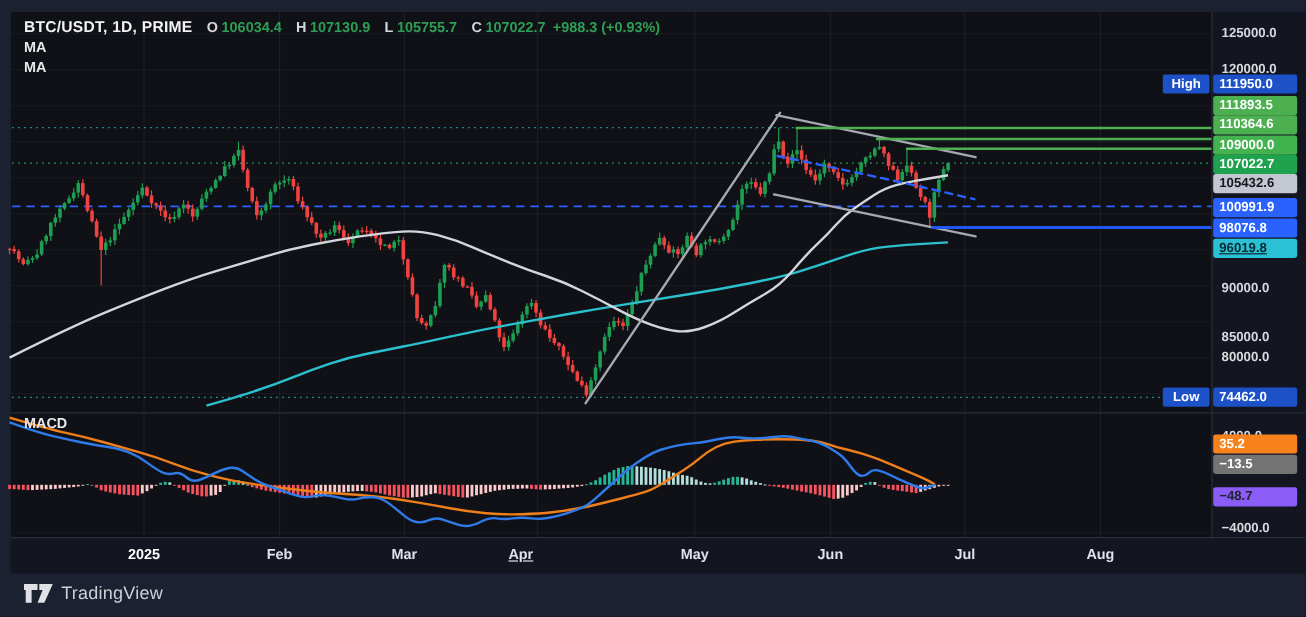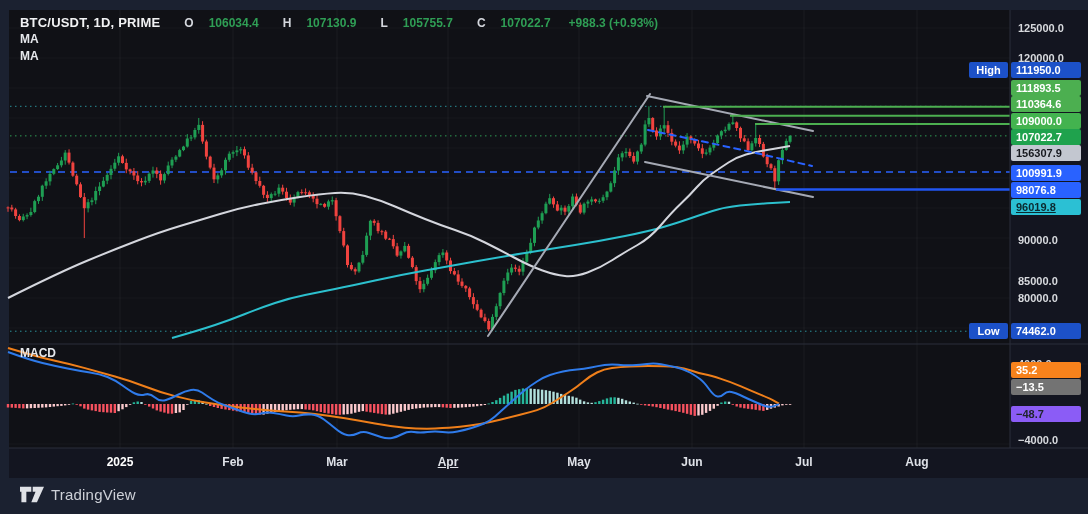--- a/index.html
+++ b/index.html
@@ -1,20 +1,20 @@
 <!DOCTYPE html>
 <html><head>
 <meta charset="utf-8">
 <style>
   html,body{margin:0;padding:0;background:#10131c;}
   #stage{position:relative;width:1088px;height:514px;background:#1b2130;overflow:hidden;
          font-family:"Liberation Sans",sans-serif;-webkit-font-smoothing:antialiased;}
   #cv{position:absolute;left:0;top:0;}
   #legend{position:absolute;left:20px;top:14px;z-index:5;}
-  .lrow{display:flex;align-items:center;gap:18px;height:17px;white-space:nowrap;}
+  .lrow{display:flex;align-items:center;gap:6px;height:17px;white-space:nowrap;}
   .sym{color:#f1f2f4;font-size:13px;font-weight:700;letter-spacing:.2px;cursor:pointer;}
   .olbl{color:#d4d7dd;font-size:12px;font-weight:600;margin-left:6px;}
   .oval{color:#2f9e55;font-size:12px;font-weight:600;margin-left:-3px;}
   .chg{color:#2f9e55;font-size:12px;font-weight:600;}
   .marow{color:#e6e8ec;font-size:12px;font-weight:700;height:17px;line-height:17px;cursor:pointer;}
   #macd-label{position:absolute;left:20px;top:346px;color:#e6e8ec;font-size:12px;font-weight:700;z-index:5;cursor:pointer;}
   #right-axis{position:absolute;left:1010px;top:0;width:90px;height:478px;z-index:4;cursor:ns-resize;}
   .tick{position:absolute;left:8px;color:#d8dade;font-size:11px;font-weight:600;height:16px;line-height:16px;}
   .pbox{position:absolute;left:1px;width:70px;height:16px;line-height:16px;border-radius:2px;
         font-size:11px;font-weight:700;padding-left:5px;box-sizing:border-box;}
@@ -726,35 +726,35 @@
       <div class="tick" style="top: 261px; margin-top: 12px;">85000.0</div>
       <div class="tick" style="top: 290px;">80000.0</div>
       <div class="tick" style="top: 356px;">4000.0</div>
       <div class="tick" style="top: 432px;">−4000.0</div>
       <div class="ptag" style="top: 62px; background: rgb(28, 81, 200);">High</div>
       <div class="pbox" style="top: 62px; background: rgb(28, 81, 200); color: rgb(255, 255, 255);">111950.0</div>
       <div class="pbox" style="top: 80px; background: rgb(76, 175, 80); color: rgb(255, 255, 255);">111893.5</div>
       <div class="pbox" style="top: 96px; background: rgb(76, 175, 80); color: rgb(255, 255, 255);">110364.6</div>
       <div class="pbox" style="top: 113px; background: rgb(67, 179, 79); color: rgb(255, 255, 255);">109000.0</div>
       <div class="pbox" style="top: 129px; background: rgb(31, 162, 77); color: rgb(255, 255, 255);">107022.7</div>
-      <div class="pbox" style="top: 145px; background: rgb(195, 199, 208); color: rgb(22, 24, 30);">156307.9</div>
+      <div class="pbox" style="top: 145px; background: rgb(195, 199, 208); color: rgb(22, 24, 30);">105432.6</div>
       <div class="pbox" style="top: 165px; background: rgb(41, 98, 255); color: rgb(255, 255, 255);">100991.9</div>
       <div class="pbox" style="top: 182px; background: rgb(41, 98, 255); color: rgb(255, 255, 255);">98076.8</div>
       <div class="pbox" style="top: 199px; background: rgb(43, 192, 212); color: rgb(11, 42, 48); text-decoration: underline;">96019.8</div>
       <div class="ptag" style="top: 323px; background: rgb(28, 81, 200);">Low</div>
       <div class="pbox" style="top: 323px; background: rgb(28, 81, 200); color: rgb(255, 255, 255);">74462.0</div>
       <div class="pbox" style="top: 362px; background: rgb(247, 130, 28); color: rgb(255, 255, 255);">35.2</div>
       <div class="pbox" style="top: 379px; background: #737373; color: rgb(255, 255, 255);">−13.5</div>
       <div class="pbox" style="top: 406px; background: #8b5cf6; color: rgb(32, 37, 46);">−48.7</div>
     </div>
   <div id="time-axis">
       <div class="month b" style="left: 111px;">2025</div>
       <div class="month" style="left: 224px;">Feb</div>
       <div class="month" style="left: 328px;">Mar</div>
-      <div class="month" style="left: 439px; text-decoration: underline;">Apr</div>
+      <div class="month" style="left: 425px; text-decoration: underline;">Apr</div>
       <div class="month" style="left: 570px;">May</div>
       <div class="month" style="left: 683px;">Jun</div>
       <div class="month" style="left: 795px;">Jul</div>
       <div class="month" style="left: 908px;">Aug</div>
     </div>
 
   <div id="brand">
     <svg width="24" height="17" viewBox="0 0 34 24">
       <polygon points="0,1 16,1 16,8 9,8 9,23 2,23 2,8 0,8" fill="#dfe1e6"></polygon>
       <polygon points="18,1 34,1 24,23 16,23 22,8 18,8" fill="#dfe1e6"></polygon>

